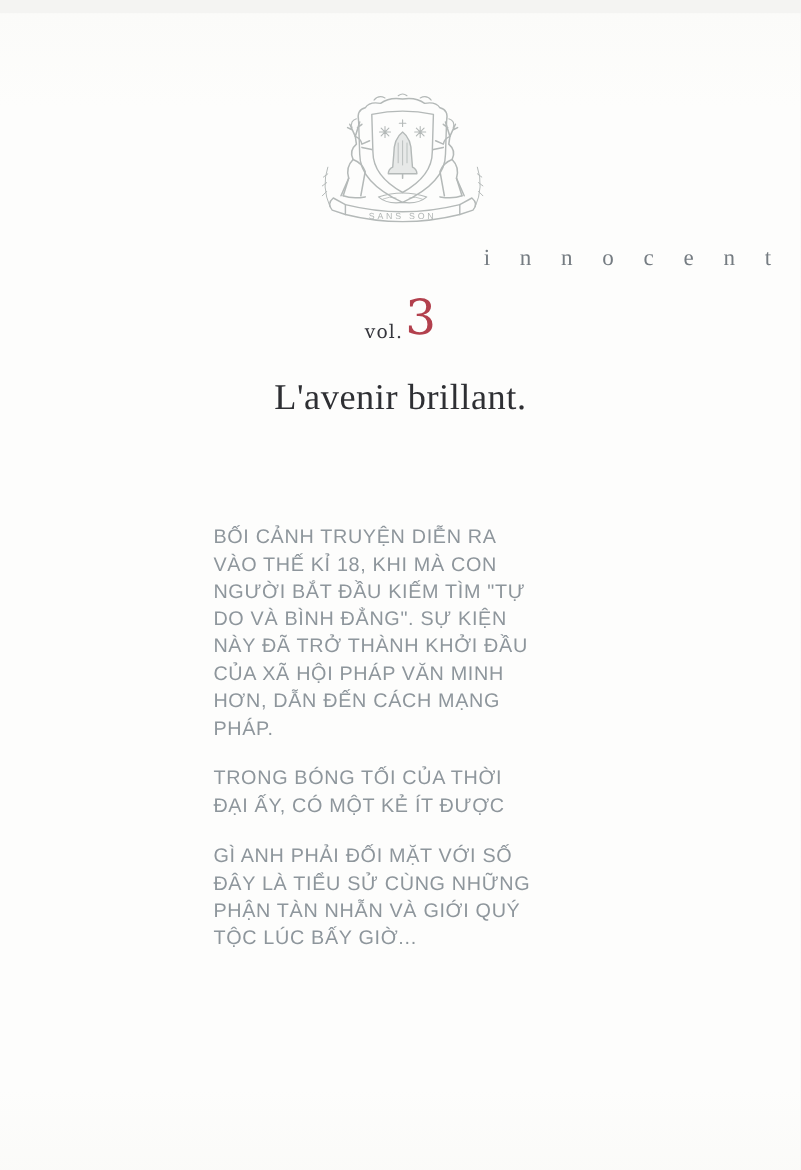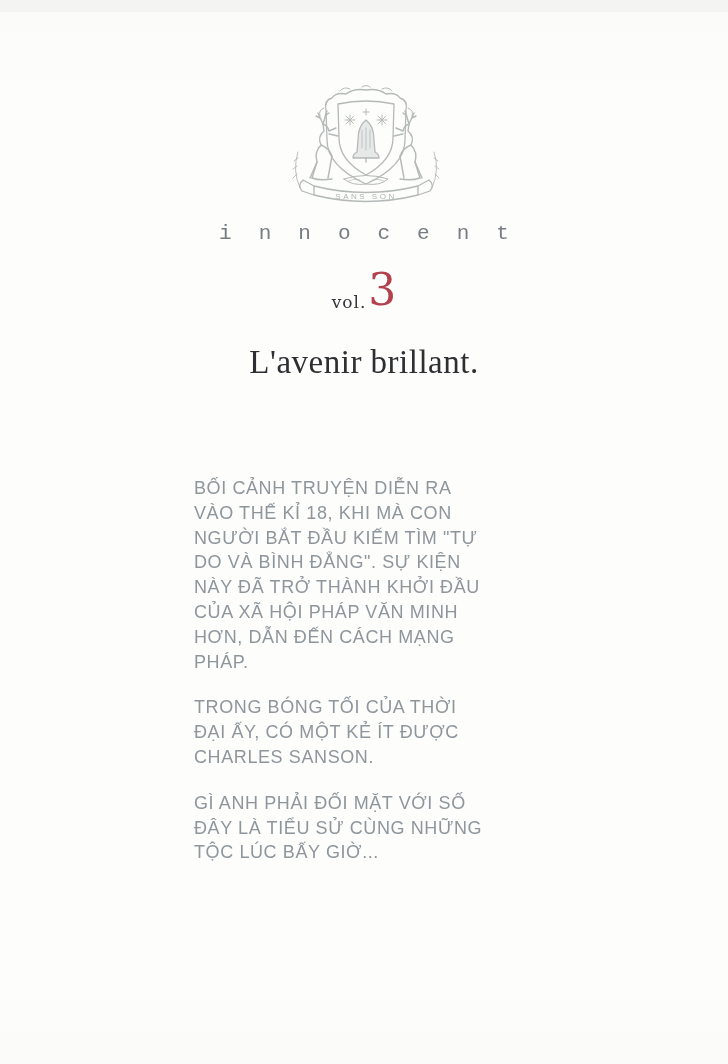--- a/index.html
+++ b/index.html
@@ -21,22 +21,22 @@
     left: 284px;
     top: 70px;
     width: 164px;
     height: 132px;
   }
   .series-title {
     position: absolute;
     left: 0;
     right: 0;
     top: 210px;
-    text-align: center;
-    font-family: Liberation Mono, monospace;
+    text-align: right;
+    font-family: Liberation Serif, serif;
     font-size: 21px;
     color: #757c82;
     letter-spacing: 27px;
     text-indent: 27px;
     white-space: nowrap;
   }
   .volume {
     position: absolute;
     left: 0;
     right: 0;
@@ -162,22 +162,22 @@
       <div class="line">NGƯỜI BẮT ĐẦU KIẾM TÌM "TỰ</div>
       <div class="line">DO VÀ BÌNH ĐẲNG". SỰ KIỆN</div>
       <div class="line">NÀY ĐÃ TRỞ THÀNH KHỞI ĐẦU</div>
       <div class="line">CỦA XÃ HỘI PHÁP VĂN MINH</div>
       <div class="line">HƠN, DẪN ĐẾN CÁCH MẠNG</div>
       <div class="line">PHÁP.</div>
     </div>
     <div class="para">
       <div class="line">TRONG BÓNG TỐI CỦA THỜI</div>
       <div class="line">ĐẠI ẤY, CÓ MỘT KẺ ÍT ĐƯỢC</div>
-      <div class="line">CHARLES SANSON.</div>
     </div>
     <div class="para">
       <div class="line">GÌ ANH PHẢI ĐỐI MẶT VỚI SỐ</div>
       <div class="line">ĐÂY LÀ TIỂU SỬ CÙNG NHỮNG</div>
+      <div class="line">PHẬN TÀN NHẪN VÀ GIỚI QUÝ</div>
       <div class="line">TỘC LÚC BẤY GIỜ...</div>
     </div>
   </div>
 
 </div>
 
 </body></html>

